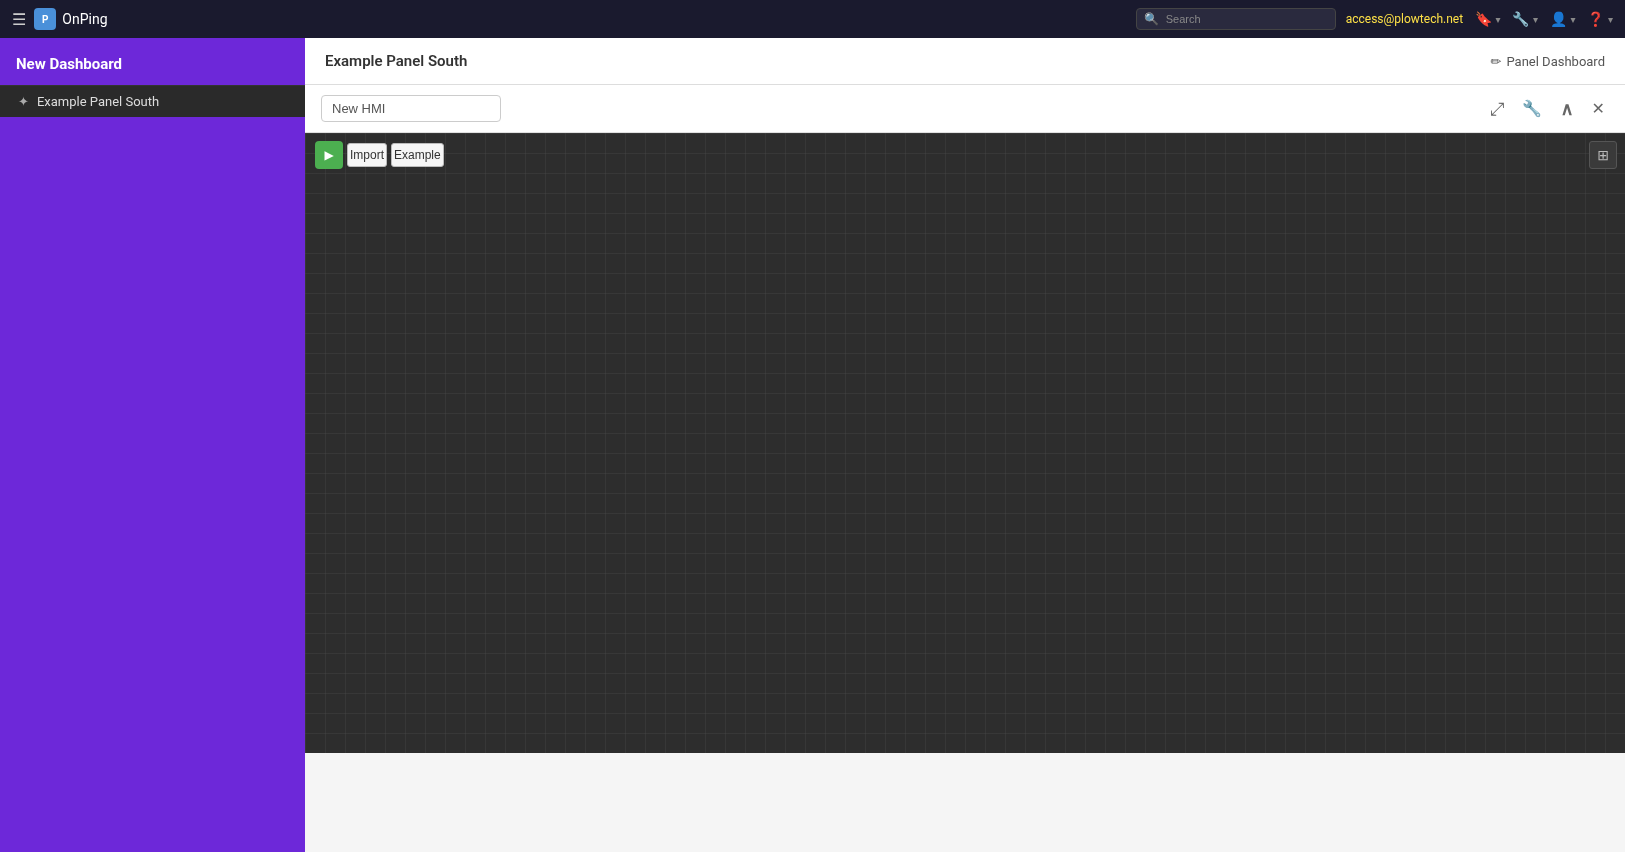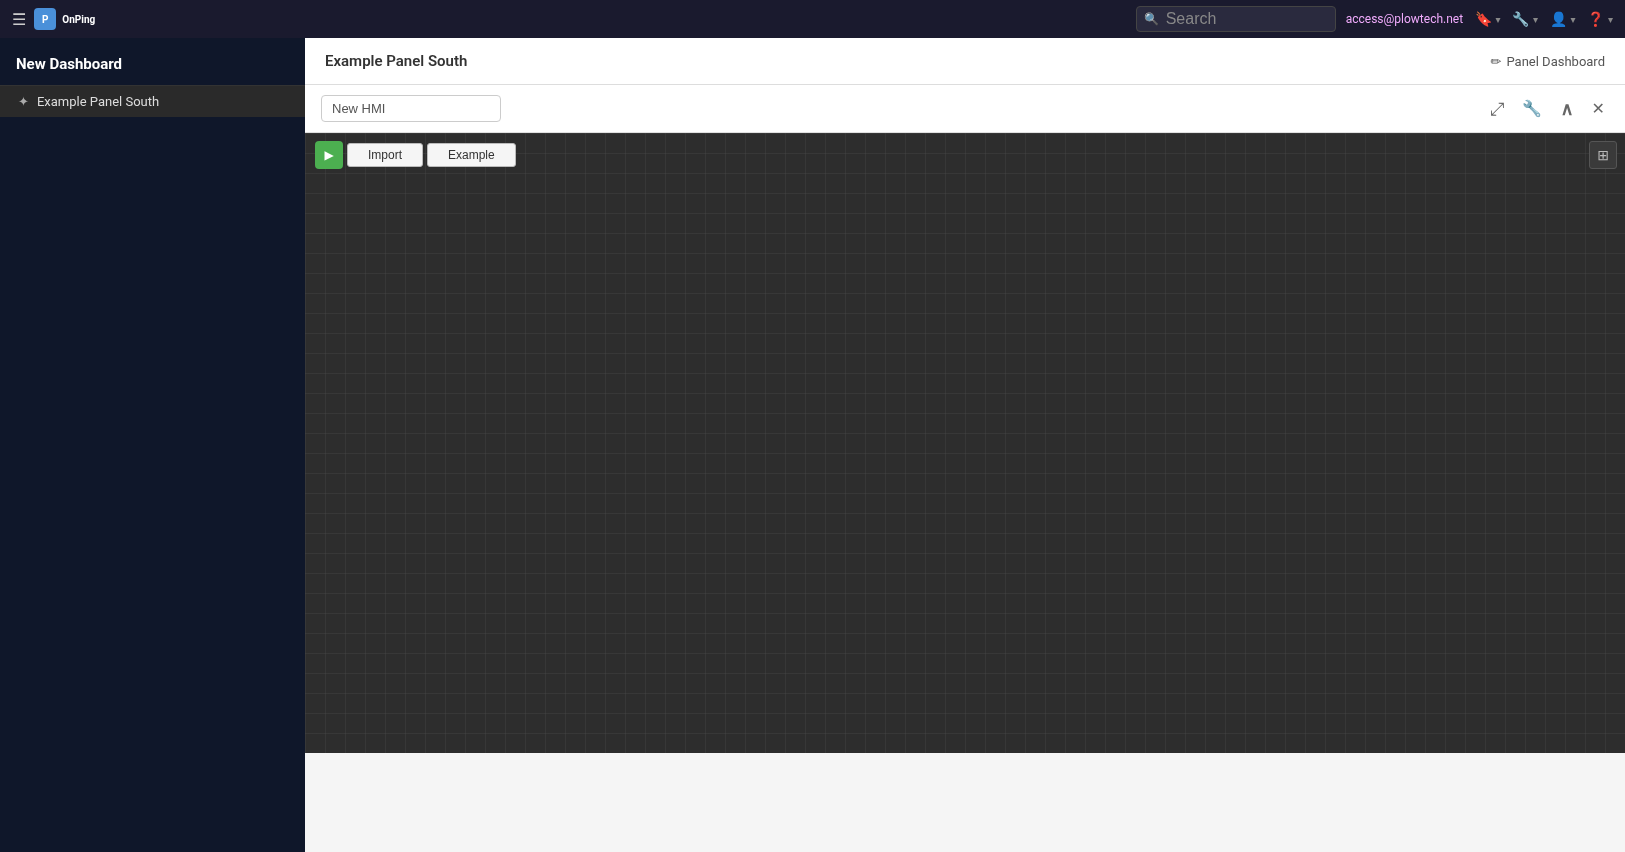--- a/index.html
+++ b/index.html
@@ -18,48 +18,48 @@
     .navbar-left { display: flex; align-items: center; gap: 8px; }
     .hamburger-icon { color: #ccc; font-size: 16px; cursor: pointer; }
     .brand-logo { display: flex; align-items: center; gap: 6px; }
     .brand-icon {
       width: 22px; height: 22px;
       background: #4a90d9;
       border-radius: 4px;
       display: flex; align-items: center; justify-content: center;
       color: white; font-size: 10px; font-weight: bold;
     }
-    .brand-name { color: white; font-size: 10px; font-weight: 700; }
+    .brand-name { color: white; font-size: 14px; font-weight: 400; }
     .navbar-spacer { flex: 1; }
     .search-box {
       display: flex; align-items: center;
       background: #2a2a3e;
       border: 1px solid #444;
       border-radius: 4px;
       padding: 3px 8px;
       gap: 6px;
       width: 200px;
     }
     .search-box input {
       background: transparent; border: none; outline: none;
-      color: #ccc; font-size: 16px; width: 100%;
+      color: #ccc; font-size: 11px; width: 100%;
     }
     .search-box input::placeholder { color: #888; }
     .navbar-right { display: flex; align-items: center; gap: 12px; }
-    .nav-user { color: #f0abfc; font-size: 12px; }
+    .nav-user { color: #fde047; font-size: 12px; }
     .nav-icon-btn { color: #bbb; font-size: 14px; cursor: pointer; display: flex; align-items: center; gap: 3px; }
     .nav-chevron { font-size: 10px; color: #888; }
 
     
     .main-layout { display: flex; flex: 1; overflow: hidden; }
 
     
     .sidebar {
       width: 305px;
-      background: #0f172a;
+      background: #6d28d9;
       flex-shrink: 0;
       display: flex;
       flex-direction: column;
       overflow: hidden;
     }
     .sidebar-header {
       padding: 16px 16px 12px;
       border-bottom: 1px solid #333;
     }
     .sidebar-title {
@@ -170,21 +170,21 @@
       width: 28px; height: 28px;
       display: flex; align-items: center; justify-content: center;
       cursor: pointer;
       color: white;
       font-size: 12px;
     }
     .hmi-btn {
       background: #f5f5f5;
       border: 1px solid #bbb;
       border-radius: 3px;
-      padding: 4px 20px;
+      padding: 4px 2px;
       font-size: 12px;
       color: #333;
       cursor: pointer;
     }
     .hmi-corner-btn {
       position: absolute;
       top: 8px;
       right: 8px;
       background: #3a3a3a;
       border: 1px solid #555;

